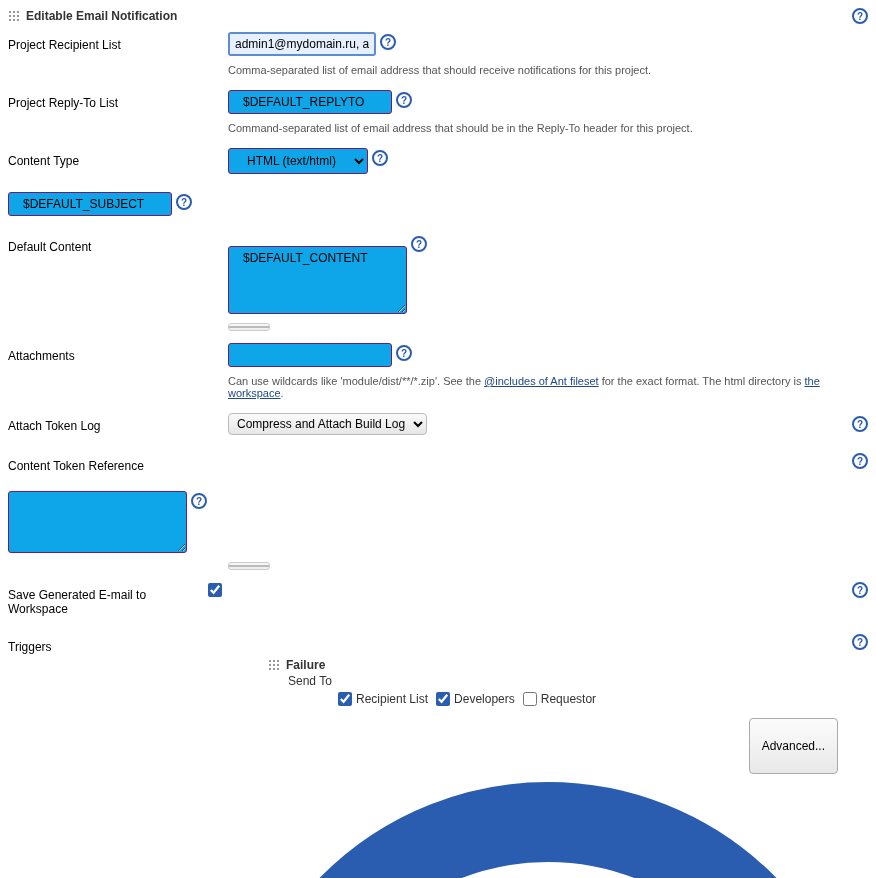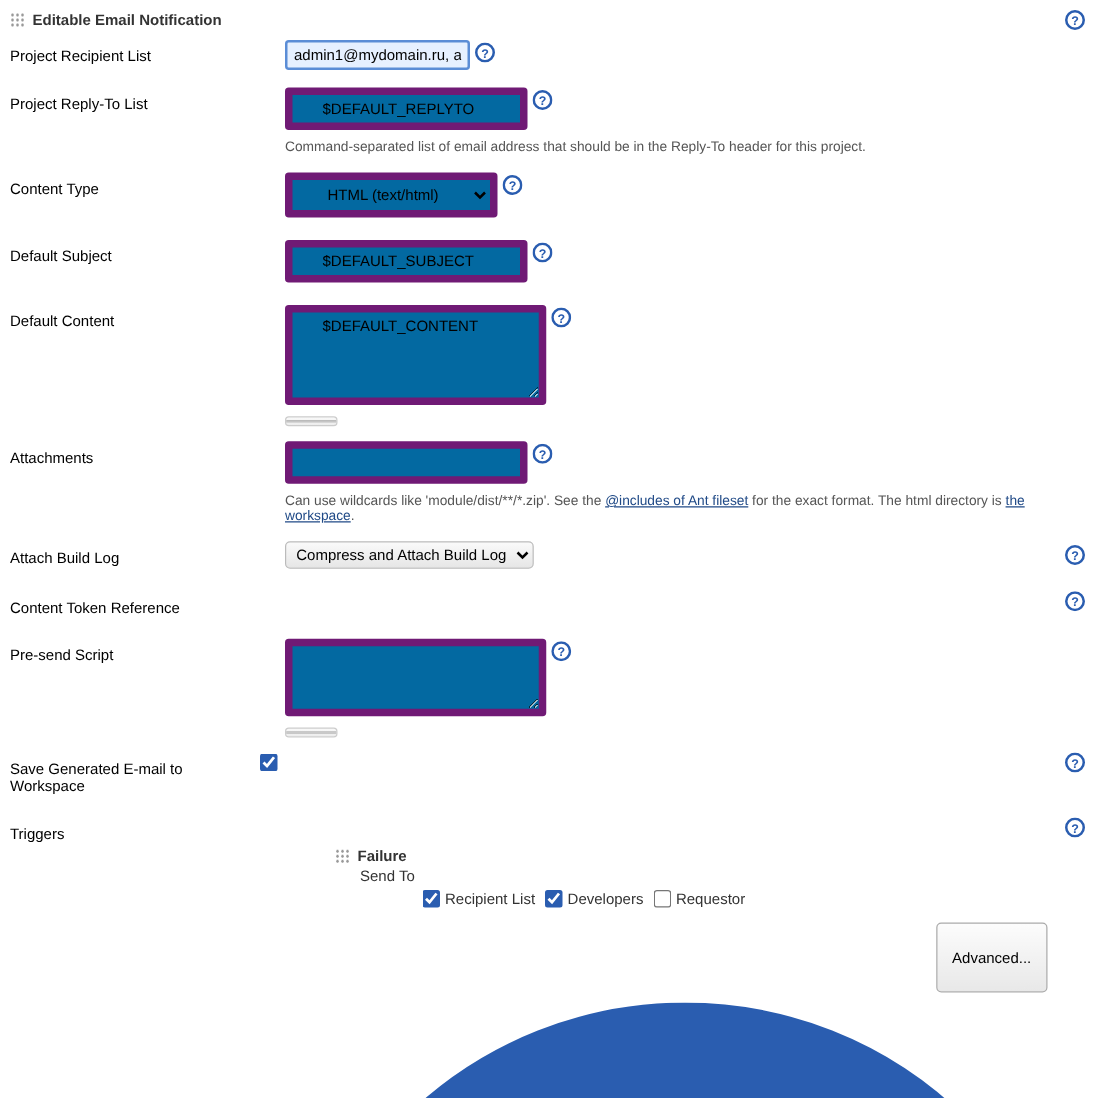--- a/index.html
+++ b/index.html
@@ -48,24 +48,24 @@
   }
   .field-col {
     flex: 1 1 auto;
     display: flex;
     align-items: center;
   }
   input[type=text], textarea, select.full {
     width: 100%;
     font-family: inherit;
     font-size: 12px;
-    padding: 4px 24px;
-    border: 6px solid #701a75;
+    padding: 4px 14px;
+    border: 1px solid #701a75;
     border-radius: 3px;
-    background: #0369a1;
+    background: #0ea5e9;
   }
   input[type=text].highlighted {
     border: 2px solid #5b8dd6;
     background: #e6f0ff;
     padding: 3px 5px;
   }
   textarea { resize: both; min-height: 60px; }
   .resize-bar {
     height: 8px;
     margin: 2px 18px 8px 0;
@@ -170,20 +170,23 @@
         <svg viewBox="0 0 16 16">
             <circle cx="8" cy="8" r="7" fill="#fff" stroke="#2a5db0" stroke-width="2"></circle>
             <text x="8" y="12" text-anchor="middle" font-size="10" fill="#2a5db0" font-family="Arial" font-weight="bold">?</text>
           </svg>
       </span>
     </div>
   </div>
 </div>
 <div class="row">
   <div class="label-col"></div>
+  <div class="field-col">
+      <div class="hint">Comma-separated list of email address that should receive notifications for this project.</div>
+    </div>
 </div>
 
 <div class="row">
   <div class="label-col">Project Reply-To List</div>
   <div class="field-col">
     <div class="field-with-help">
       <div class="input-wrap">
         <input type="text" value="$DEFAULT_REPLYTO" style="">
       </div>
       <span class="help-icon">
@@ -217,21 +220,20 @@
             <text x="8" y="12" text-anchor="middle" font-size="10" fill="#2a5db0" font-family="Arial" font-weight="bold">?</text>
           </svg>
       </span>
     </div>
   </div>
 </div>
 
 <div class="spacer-row"></div>
 
 <div class="row">
-  <div class="label-col">Default Subject</div>
   <div class="field-col">
     <div class="field-with-help">
       <div class="input-wrap">
         <input type="text" value="$DEFAULT_SUBJECT" style="">
       </div>
       <span class="help-icon">
         <svg viewBox="0 0 16 16">
             <circle cx="8" cy="8" r="7" fill="#fff" stroke="#2a5db0" stroke-width="2"></circle>
             <text x="8" y="12" text-anchor="middle" font-size="10" fill="#2a5db0" font-family="Arial" font-weight="bold">?</text>
           </svg>
@@ -240,21 +242,21 @@
   </div>
 </div>
 
 <div class="spacer-row"></div>
 
 <div class="row">
   <div class="label-col">Default Content</div>
   <div class="field-col">
     <div class="field-with-help">
       <div class="input-wrap">
-        <textarea style="height: 80px;">$DEFAULT_CONTENT</textarea>
+        <textarea style="height: 68px; margin-top: 12px;">$DEFAULT_CONTENT</textarea>
       </div>
       <span class="help-icon">
         <svg viewBox="0 0 16 16">
             <circle cx="8" cy="8" r="7" fill="#fff" stroke="#2a5db0" stroke-width="2"></circle>
             <text x="8" y="12" text-anchor="middle" font-size="10" fill="#2a5db0" font-family="Arial" font-weight="bold">?</text>
           </svg>
       </span>
     </div>
   </div>
 </div>
@@ -286,21 +288,21 @@
 <div class="row">
   <div class="label-col"></div>
   <div class="field-col">
     <div class="hint">
       <span>Can use wildcards like 'module/dist/**/*.zip'. See the </span><a href="#">@includes of Ant fileset</a><span> for the exact format. The html directory is </span><a href="#">the workspace</a><span>.</span>
     </div>
   </div>
 </div>
 
 <div class="row">
-  <div class="label-col">Attach Build Log</div>
+  <div class="label-col">Attach Token Log</div>
   <div class="field-col">
     <select class="small-select">
       <option>Compress and Attach Build Log</option>
     </select>
     <span class="flex-spacer"></span>
     <span class="help-icon help-right">
       <svg viewBox="0 0 16 16">
           <circle cx="8" cy="8" r="7" fill="#fff" stroke="#2a5db0" stroke-width="2"></circle>
           <text x="8" y="12" text-anchor="middle" font-size="10" fill="#2a5db0" font-family="Arial" font-weight="bold">?</text>
         </svg>
@@ -319,21 +321,20 @@
           <circle cx="8" cy="8" r="7" fill="#fff" stroke="#2a5db0" stroke-width="2"></circle>
           <text x="8" y="12" text-anchor="middle" font-size="10" fill="#2a5db0" font-family="Arial" font-weight="bold">?</text>
         </svg>
     </span>
   </div>
 </div>
 
 <div class="spacer-row"></div>
 
 <div class="row">
-  <div class="label-col">Pre-send Script</div>
   <div class="field-col">
     <div class="field-with-help">
       <div class="input-wrap">
         <textarea style="height: 62px;"></textarea>
       </div>
       <span class="help-icon">
         <svg viewBox="0 0 16 16">
             <circle cx="8" cy="8" r="7" fill="#fff" stroke="#2a5db0" stroke-width="2"></circle>
             <text x="8" y="12" text-anchor="middle" font-size="10" fill="#2a5db0" font-family="Arial" font-weight="bold">?</text>
           </svg>

